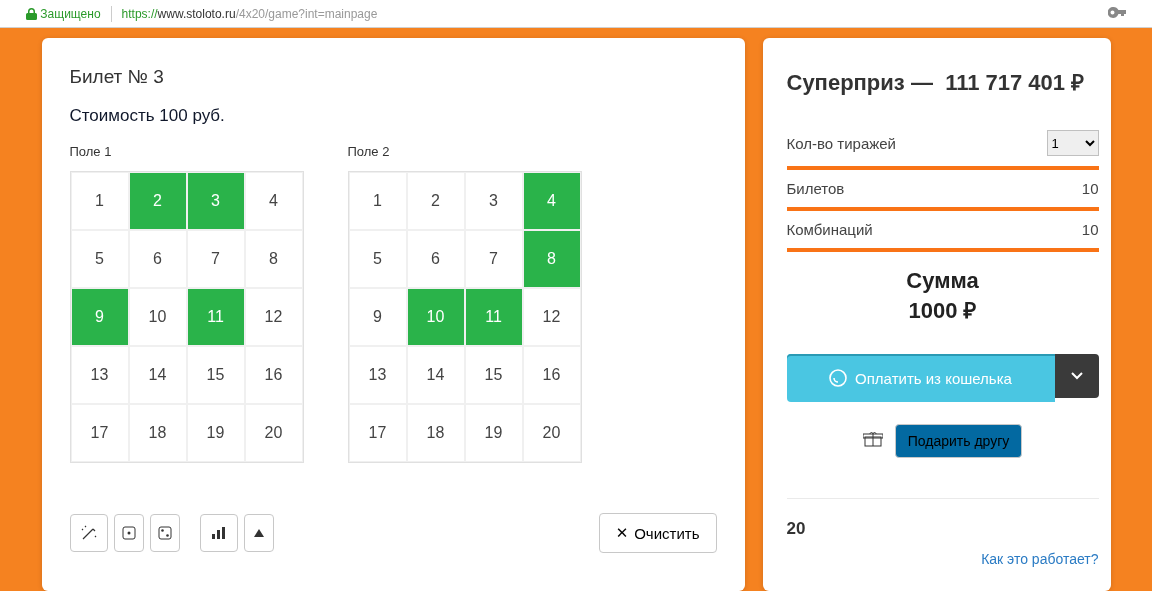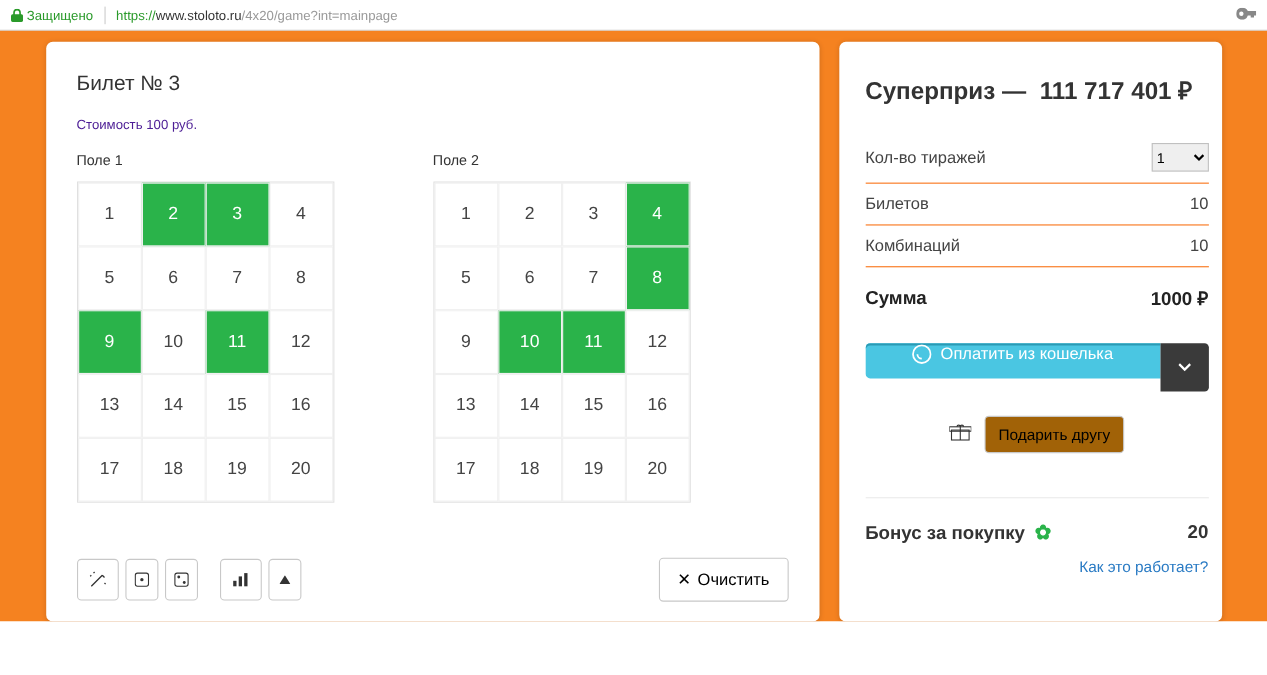--- a/index.html
+++ b/index.html
@@ -1,58 +1,58 @@
 <!DOCTYPE html>
 <html><head>
 <meta charset="utf-8">
 <style>
   * { box-sizing: border-box; }
   body { margin: 0; font-family: Arial, Helvetica, sans-serif; background: #fff; color: #333; }
-  .addr-bar { height: 28px; border-bottom: 1px solid #d0d0d0; display: flex; align-items: center; padding: 0 10px; font-size: 12px; color: #555; }
+  .addr-bar { height: 28px; border-bottom: 1px solid #d0d0d0; display: flex; align-items: center; padding: 0 26px; font-size: 12px; color: #555; }
   .addr-bar .secure { color: #2a9a2a; display: flex; align-items: center; }
   .addr-bar .sep { width: 1px; height: 16px; background: #ccc; margin: 0 10px; }
   .addr-bar .url-proto { color: #2a9a2a; }
   .addr-bar .url-host { color: #333; }
   .addr-bar .url-rest { color: #999; }
   .addr-bar .spacer { flex: 1; }
   .key-icon { color: #888; }
 
   .page-bg { background: #f58220; padding: 10px 0 0 0; }
   .content-wrap { max-width: 1085px; margin: 0 auto; display: flex; gap: 18px; padding: 0 8px; }
   .panel { background: #fff; border-radius: 6px; box-shadow: 0 1px 5px rgba(0,0,0,.15); }
   .panel-left { flex: 1; padding: 28px 28px 18px 28px; display: flex; flex-direction: column; }
   .panel-right { width: 348px; padding: 28px 12px 24px 24px; }
 
   .ticket-title { font-size: 19px; font-weight: 500; margin: 0 0 18px 0; }
-  .ticket-cost { font-size: 12px; color: #4c1d95; margin: 0 0 18px 0; }
-
-  .fields { display: flex; gap: 90px; }
+  .ticket-cost { font-size: 17px; color: #0f172a; margin: 0 0 18px 0; }
+
+  .fields { display: flex; gap: 44px; }
   .field-label { font-size: 13px; margin: 0 0 12px 0; }
   .grid20 { display: grid; grid-template-columns: repeat(4, 58px); grid-template-rows: repeat(5, 58px); border: 1px solid #e0e0e0; }
   .cell { display: flex; align-items: center; justify-content: center; font-size: 16px; color: #444; border: 1px solid #f0f0f0; cursor: pointer; user-select: none; }
   .cell.sel { background: #2ab34a; color: #fff; font-weight: 500; }
 
   .toolbar { margin-top: 50px; display: flex; align-items: center; gap: 8px; }
   .tb-group { display: flex; gap: 6px; }
   .tb-btn { width: 38px; height: 38px; border: 1px solid #c8c8c8; border-radius: 4px; background: #fff; display: flex; align-items: center; justify-content: center; cursor: pointer; font-size: 14px; color: #333; }
   .tb-btn.small { width: 30px; }
   .clear-btn { margin-left: auto; height: 40px; padding: 0 16px; border: 1px solid #c8c8c8; border-radius: 4px; background: #fff; font-size: 15px; display: flex; align-items: center; gap: 6px; cursor: pointer; }
 
   .superprize { font-size: 22px; font-weight: 600; margin: 0 0 24px 0; }
   .sp-row { display: flex; justify-content: space-between; align-items: center; font-size: 15px; color: #444; padding: 10px 0; }
-  .sp-row.b { border-bottom: 1px solid #f97316; }
-  .sp-row.total { font-weight: 600; font-size: 17px; color: #222; margin-top: 6px; }
+  .sp-row.b { border-bottom: 4px solid #f97316; }
+  .sp-row.total { font-weight: 600; font-size: 22px; color: #222; margin-top: 6px; flex-direction: column; }
   select.draws { height: 26px; width: 52px; border: 1px solid #c0c0c0; font-size: 13px; }
 
   .pay-row { margin-top: 20px; display: flex; }
-  .pay-btn { flex: 1; height: 32px; background: #4ac6e2; color: #fff; border: none; border-radius: 4px 0 0 4px; font-size: 15px; display: flex; justify-content: center; gap: 8px; cursor: pointer; box-shadow: 0 2px 0 #2a9ab4 inset; }
+  .pay-btn { flex: 1; height: 48px; background: #4ac6e2; color: #fff; border: none; border-radius: 4px 0 0 4px; font-size: 15px; display: flex; align-items: center; justify-content: center; gap: 8px; cursor: pointer; box-shadow: 0 2px 0 #2a9ab4 inset; }
   .pay-dd { width: 44px; height: 44px; background: #3a3a3a; color: #fff; border: none; border-radius: 0 4px 4px 0; display: flex; align-items: center; justify-content: center; cursor: pointer; }
 
   .gift-row { margin-top: 22px; display: flex; align-items: center; justify-content: center; gap: 12px; }
-  .gift-btn { height: 34px; padding: 0 12px; border: 1px solid #c8c8c8; border-radius: 4px; background: #a16207; font-size: 14px; cursor: pointer; }
+  .gift-btn { height: 34px; padding: 0 12px; border: 1px solid #c8c8c8; border-radius: 4px; background: #0369a1; font-size: 14px; cursor: pointer; }
 
   .bonus-block { margin-top: 40px; border-top: 1px solid #eaeaea; padding-top: 20px; }
   .bonus-row { display: flex; justify-content: space-between; align-items: center; font-weight: 600; font-size: 17px; }
   .clover { color: #2ab34a; font-size: 18px; margin-left: 4px; }
   .how-link { display: block; text-align: right; color: #2a7bc4; font-size: 14px; margin-top: 12px; text-decoration: none; }
 </style>
 </head>
 <body>
 
 <div class="addr-bar">
@@ -224,24 +224,20 @@
               <path d="M10 3v12M7 3c0-2 3-2 3 0M13 3c0-2-3-2-3 0" fill="none" stroke="#333"></path>
             </svg>
         </span>
         <button class="gift-btn">
           <span>Подарить другу</span>
         </button>
       </div>
 
       <div class="bonus-block">
         <div class="bonus-row">
-          <span>
-            <span>Бонус за покупку</span>
-            <span class="clover">✿</span>
-          </span>
           <span>20</span>
         </div>
         <a href="#" class="how-link">Как это работает?</a>
       </div>
     </div>
 
   </div>
 </div>
 
 </body></html>

